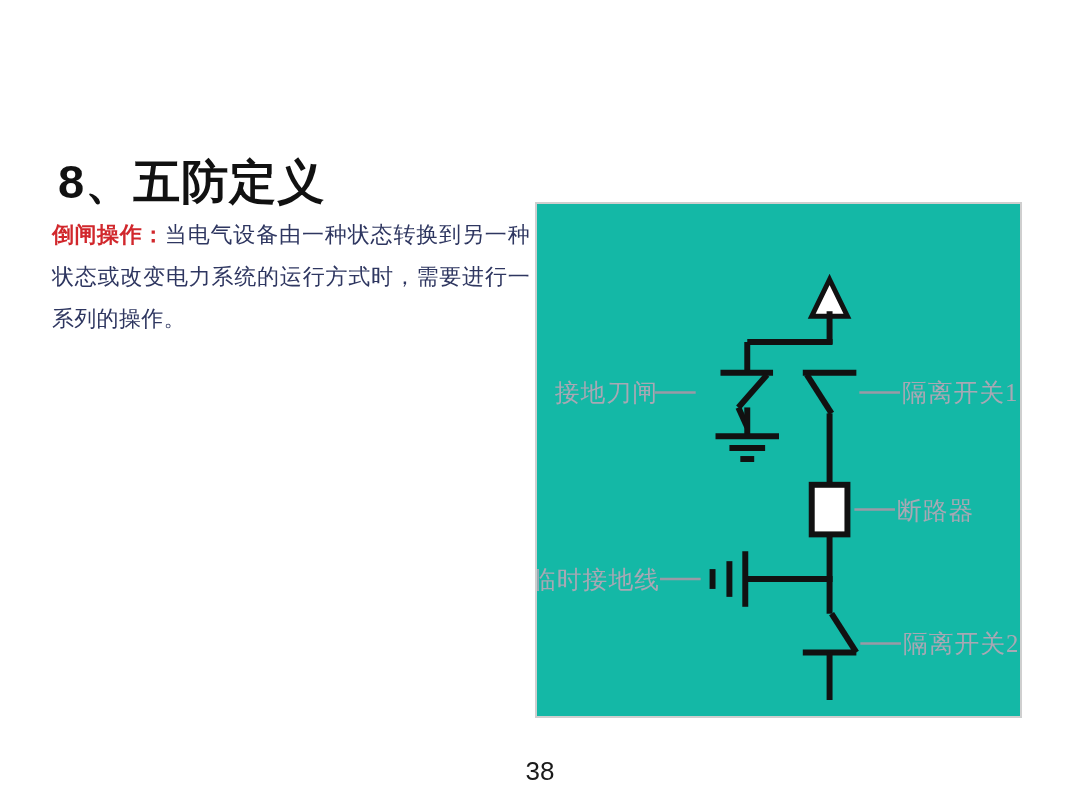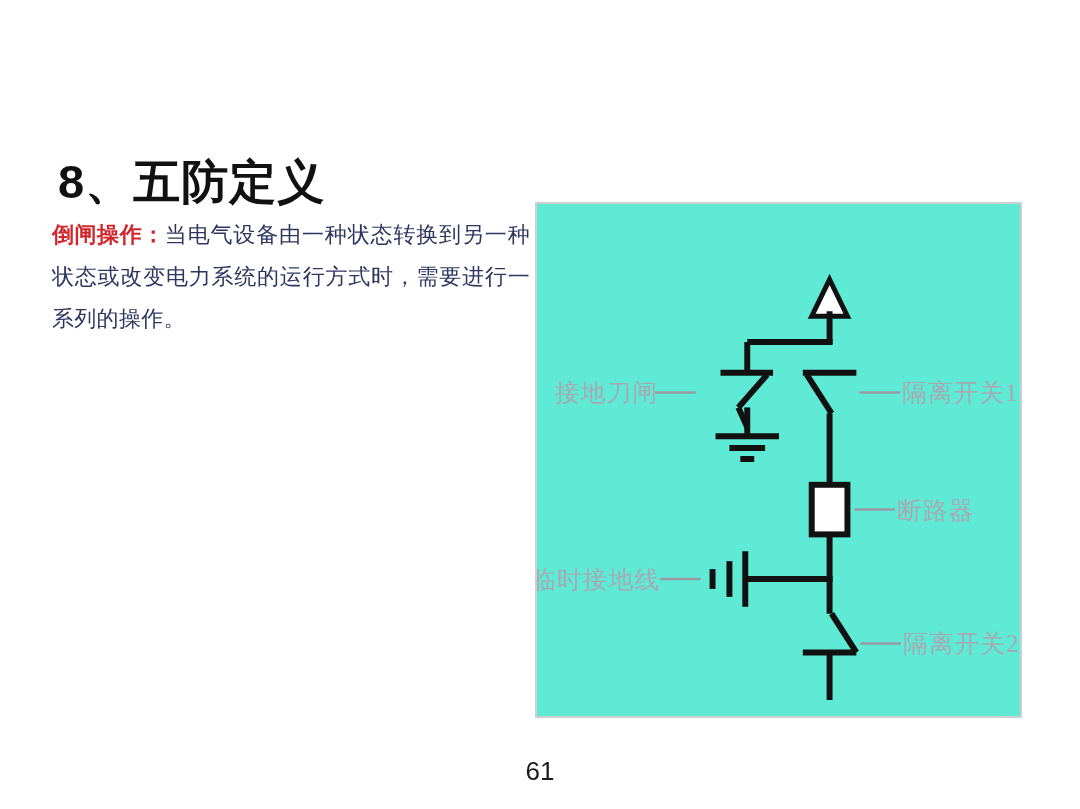--- a/index.html
+++ b/index.html
@@ -59,21 +59,21 @@
     letter-spacing: 0px;
   }
 
   
   #diagram-panel {
     position: absolute;
     left: 535px;
     top: 202px;
     width: 487px;
     height: 516px;
-    background: #5eead4;
+    background: #14b8a6;
     border: 2px solid #cfcfcf;
     box-sizing: border-box;
   }
   #diagram-svg {
     position: absolute;
     left: 0;
     top: 0;
     width: 100%;
     height: 100%;
     display: block;
@@ -193,15 +193,15 @@
       </g>
 
       <g>
         <line class="leader" x1="326" y1="443" x2="367" y2="443"></line>
         <text class="dlabel" x="369" y="452">隔离开关2</text>
       </g>
 
     </svg>
   </div>
 
-  <div id="page-number">61</div>
+  <div id="page-number">38</div>
 
 </div>
 
 </body></html>

